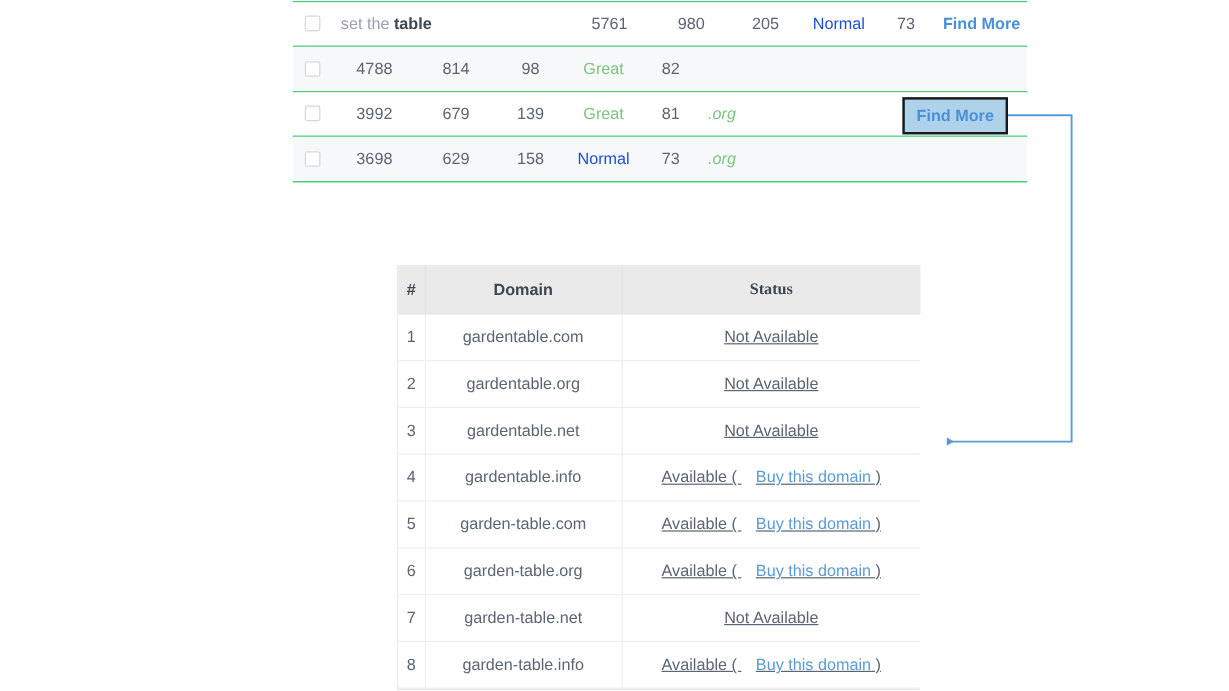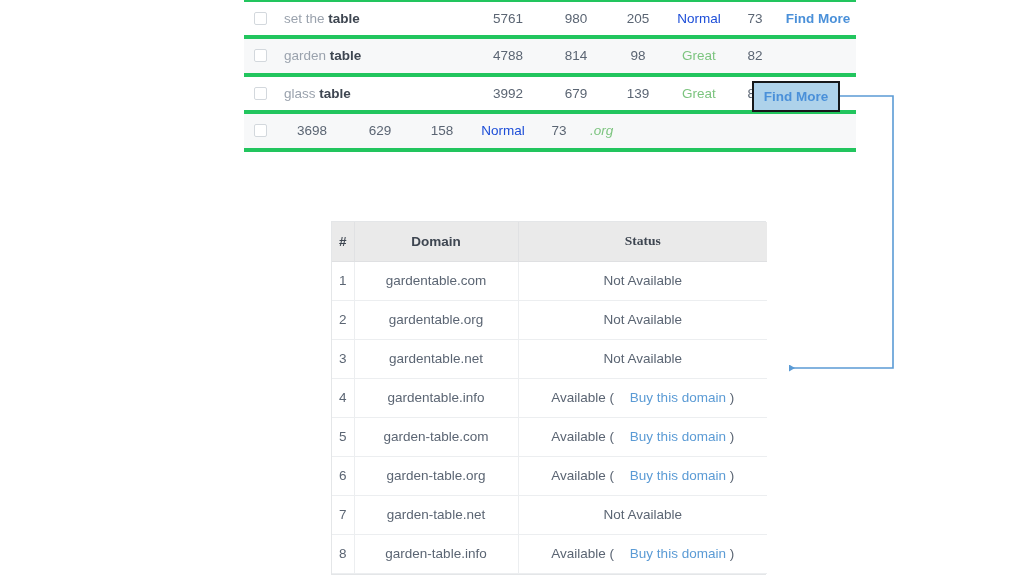--- a/index.html
+++ b/index.html
@@ -21,21 +21,21 @@
   #keyword-table {
     position: absolute;
     left: 244px;
     top: -36px;
     width: 612px;
   }
   .kw-row {
     display: flex;
     align-items: center;
     height: 37.5px;
-    border-bottom: 4px solid #22c55e;
+    border-bottom: 1px solid #22c55e;
     font-size: 13.5px;
     color: #5b6573;
   }
   .kw-row.stripe { background: #f7f8f9; }
   .kw-row.plain  { background: #ffffff; }
 
   .kw-cb-cell {
     width: 32px;
     display: flex;
     align-items: center;
@@ -132,21 +132,21 @@
   #domain-table th:last-child { border-right: none; font-family: Liberation Serif, serif; }
   #domain-table td {
     height: 39px;
     font-size: 13.5px;
     color: #5b6573;
     text-align: center;
     border-right: 1px solid #eceef0;
     border-bottom: 1px solid #eceef0;
     background: #ffffff;
   }
-  #domain-table td:last-child { border-right: none; }
+  #domain-table td:last-child { border-right: none; text-decoration: underline; }
   .col-idx { width: 22px; }
   .col-dom { width: 164px; }
   .col-sts { width: 249px; }
   .buy-link { color: #5b9bd5; cursor: pointer; margin-left: 12px; }
 
   
   #annotation-arrow {
     position: absolute;
     left: 0; top: 0;
     width: 1024px; height: 576px;
@@ -170,33 +170,31 @@
         <div class="kw-num c-cpc">980</div>
         <div class="kw-num c-comp">205</div>
         <div class="kw-num c-diff diff-normal">Normal</div>
         <div class="kw-num c-score">73</div>
         <div class="kw-num c-act"><span class="find-more-link">Find More</span></div>
       </div>
       <div class="kw-row stripe">
         <div class="kw-cb-cell">
           <div class="kw-checkbox"></div>
         </div>
-        <div class="kw-keyword"><span>garden </span><b>table</b></div>
         <div class="kw-num c-vol">4788</div>
         <div class="kw-num c-cpc">814</div>
         <div class="kw-num c-comp">98</div>
         <div class="kw-num c-diff diff-great">Great</div>
         <div class="kw-num c-score">82</div>
         <div class="kw-num c-act"></div>
       </div>
       <div class="kw-row plain">
         <div class="kw-cb-cell">
           <div class="kw-checkbox"></div>
         </div>
-        <div class="kw-keyword"><span>glass </span><b>table</b></div>
         <div class="kw-num c-vol">3992</div>
         <div class="kw-num c-cpc">679</div>
         <div class="kw-num c-comp">139</div>
         <div class="kw-num c-diff diff-great">Great</div>
         <div class="kw-num c-score">81</div>
         <div class="kw-num c-act left-align"><span class="tld-green">.org</span></div>
       </div>
       <div class="kw-row stripe">
         <div class="kw-cb-cell">
           <div class="kw-checkbox"></div>

